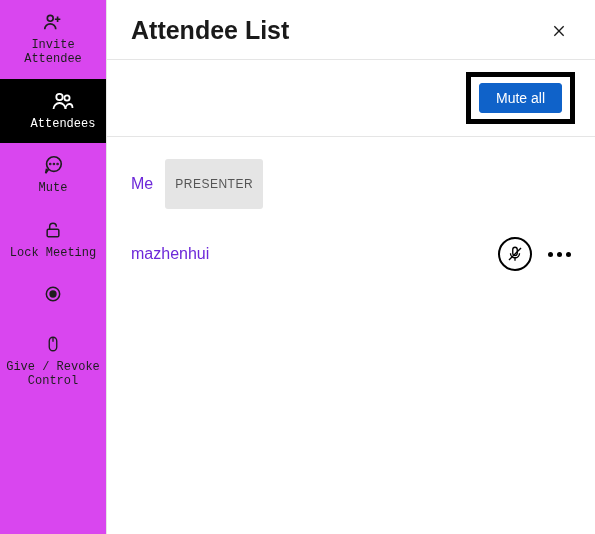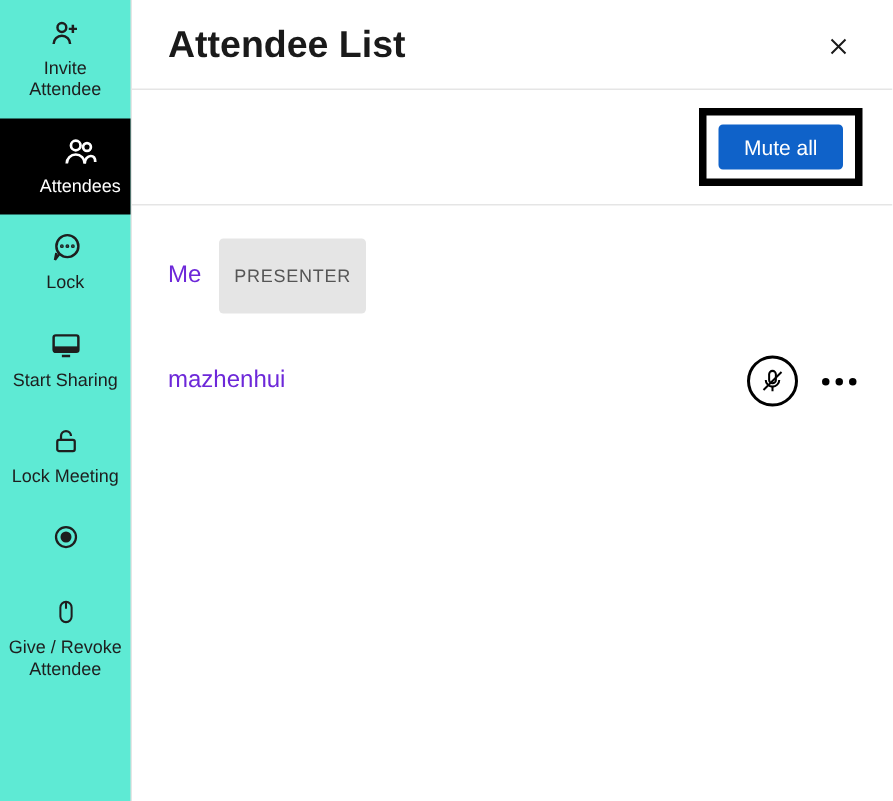--- a/index.html
+++ b/index.html
@@ -9,25 +9,26 @@
     }
     body {
       font-family: "Segoe UI", -apple-system, BlinkMacSystemFont, sans-serif;
       width: 595px;
       height: 534px;
       display: flex;
       background: #fff;
       overflow: hidden;
     }
     .sidebar {
-      width: 88px;
-      background: #5eead4;
+      width: 107px;
+      background: #d946ef;
       display: flex;
       flex-direction: column;
       border-right: 1px solid #e5e5e5;
+      font-family: Liberation Mono, monospace;
     }
     .sidebar-item {
       display: flex;
       flex-direction: column;
       align-items: center;
       justify-content: center;
       padding: 10px 4px 12px;
       cursor: pointer;
       color: #1e1e1e;
       text-align: center;
@@ -186,33 +187,23 @@
   <div class="sidebar-item">
     <span class="icon">
       <svg width="22" height="22" viewBox="0 0 24 24" fill="none" stroke="currentColor" stroke-width="1.8">
         <path d="M21 11a8 8 0 1 1-16 0 8 8 0 0 1 16 0z"></path>
         <path d="M7 17l-3 4 1-5"></path>
         <circle cx="9" cy="11" r="0.5" fill="currentColor"></circle>
         <circle cx="13" cy="11" r="0.5" fill="currentColor"></circle>
         <circle cx="17" cy="11" r="0.5" fill="currentColor"></circle>
       </svg>
     </span>
-    <span class="label">Lock</span>
-  </div>
-
-  <div class="sidebar-item">
-    <span class="icon">
-      <svg width="22" height="22" viewBox="0 0 24 24" fill="none" stroke="currentColor" stroke-width="1.8">
-        <rect x="3" y="5" width="18" height="12" rx="1.5"></rect>
-        <rect x="3" y="13" width="18" height="4" fill="currentColor" stroke="none"></rect>
-        <path d="M9 20h6"></path>
-      </svg>
-    </span>
-    <span class="label">Start Sharing</span>
-  </div>
+    <span class="label">Mute</span>
+  </div>
+
 
   <div class="sidebar-item">
     <span class="icon">
       <svg width="20" height="20" viewBox="0 0 24 24" fill="none" stroke="currentColor" stroke-width="1.8">
         <rect x="5" y="11" width="14" height="9" rx="1.5"></rect>
         <path d="M8 11V8a4 4 0 0 1 8 0"></path>
       </svg>
     </span>
     <span class="label">Lock Meeting</span>
   </div>
@@ -226,21 +217,21 @@
     </span>
   </div>
 
   <div class="sidebar-item">
     <span class="icon">
       <svg width="18" height="20" viewBox="0 0 24 24" fill="none" stroke="currentColor" stroke-width="1.8">
         <rect x="7" y="3" width="10" height="18" rx="5"></rect>
         <path d="M12 3v6"></path>
       </svg>
     </span>
-    <span class="label">Give / Revoke Attendee</span>
+    <span class="label">Give / Revoke Control</span>
   </div>
 </div>
 
 <div class="main">
   <div class="header">
     <div class="header-title">Attendee List</div>
     <div class="close-btn">
       <svg width="16" height="16" viewBox="0 0 24 24" stroke="currentColor" stroke-width="2">
         <path d="M5 5l14 14M19 5L5 19"></path>
       </svg>

